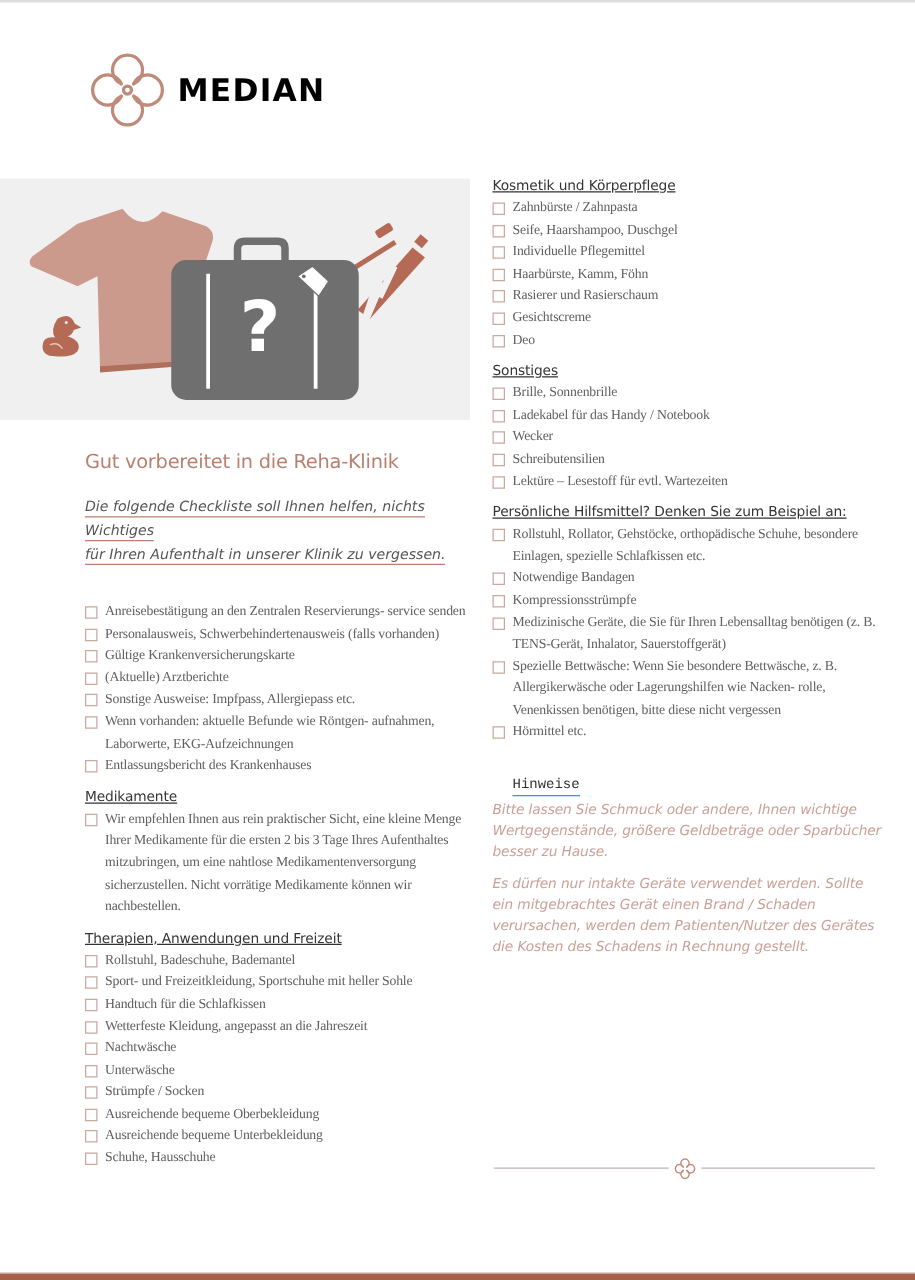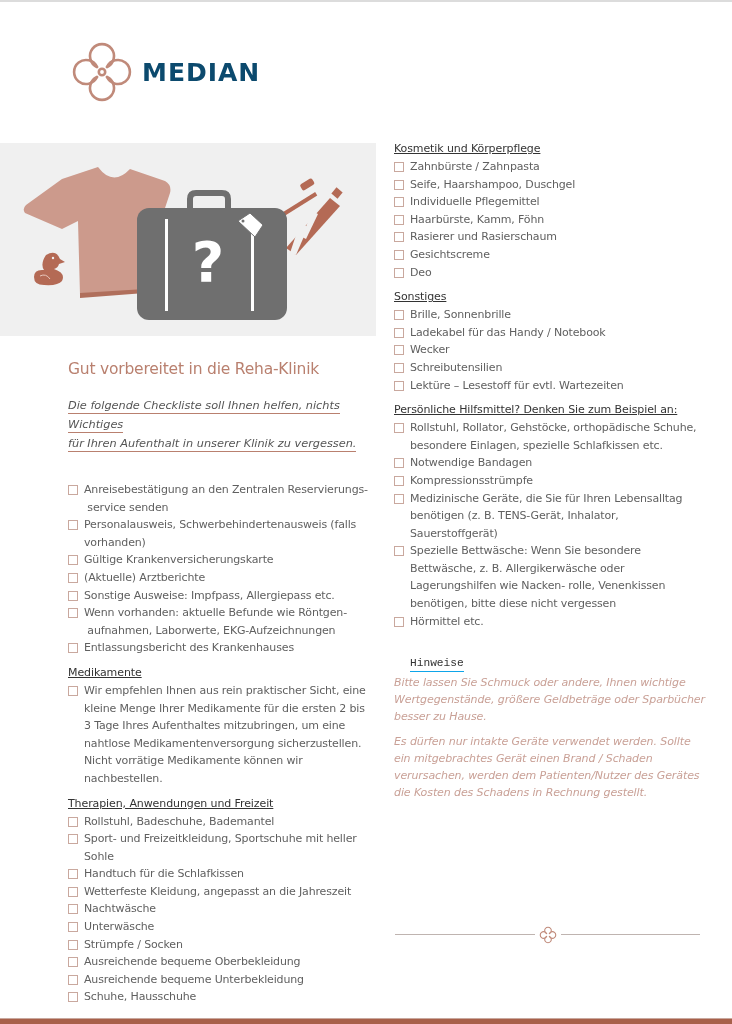--- a/index.html
+++ b/index.html
@@ -7,21 +7,21 @@
       width:732px; height:1024px; position:relative; overflow:hidden;
       background:#ffffff;
       font-family:"DejaVu Sans", sans-serif;
       color:#555555;
     }
     .top-border { position:absolute; left:0; top:0; width:732px; height:2px; background:#dcdcdc; }
     .logo { position:absolute; left:66px; top:36px; display:flex; align-items:center; }
     .logo svg { display:block; }
     .logo-text {
       margin-left:4px; font-family:"DejaVu Sans", sans-serif; font-weight:bold;
-      font-size:25px; letter-spacing:1px; color:#0c4a6e;
+      font-size:25px; letter-spacing:1px; color:#000000;
     }
     .hero {
       position:absolute; left:0; top:143px; width:376px; height:193px; background:#f0f0f0;
       overflow:hidden;
     }
     .hero svg { position:absolute; left:0; top:0; }
 
     .col { position:absolute; }
     .col-left { left:68px; top:360px; width:305px; }
     .col-right { left:394px; top:140px; width:315px; }
@@ -36,21 +36,21 @@
     .intro-text span {
       display:inline; border-bottom:1px solid #b9806f; padding-bottom:1px;font-style:italic;
     }
 
     .section { margin-bottom:7px; }
     .section-title {
       font-size:11px; color:#333; margin:0 0 1px 0; line-height:17px; font-weight:normal;
       letter-spacing:-0.1px;
       text-decoration:underline;
     }
-    ul.checklist { list-style:none; padding:0; margin:0; }
+    ul.checklist { list-style:none; padding:0; margin:0;font-family:Liberation Serif, serif; }
     ul.checklist li {
       position:relative; padding-left:16px; font-size:11px; line-height:17.6px; color:#606060;
       letter-spacing:-0.15px;
     }
     ul.checklist li .box {
       position:absolute; left:0; top:4px; width:8px; height:8px;
       border:1px solid #c9a89e; background:#fff;
     }
     .hinweise-title {
       display:inline-block; font-size:11.2px; color:#333; line-height:16px;

